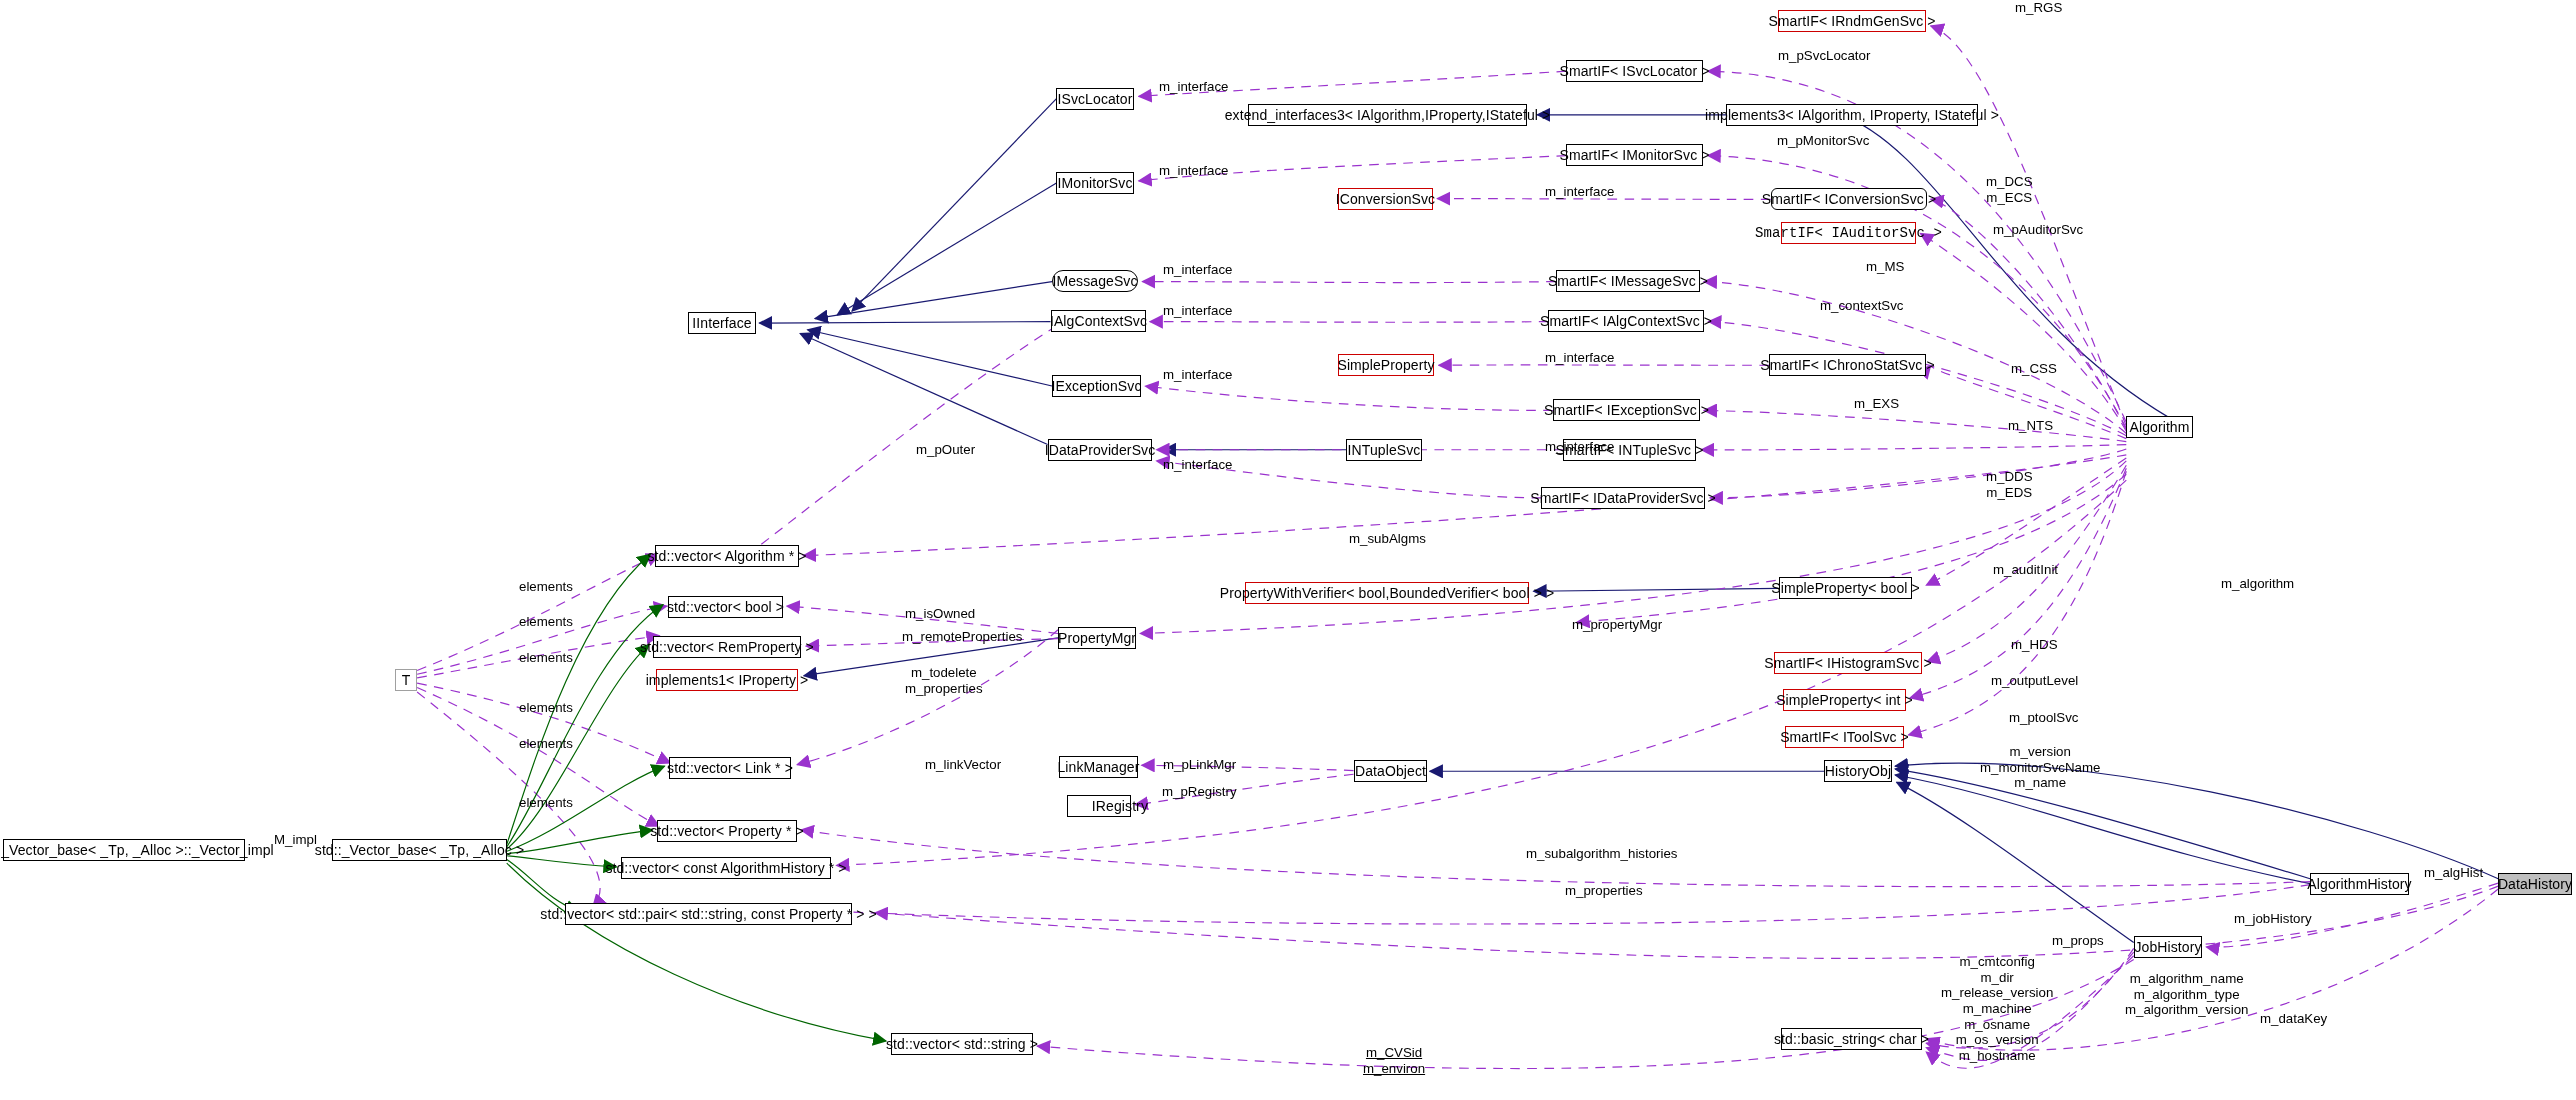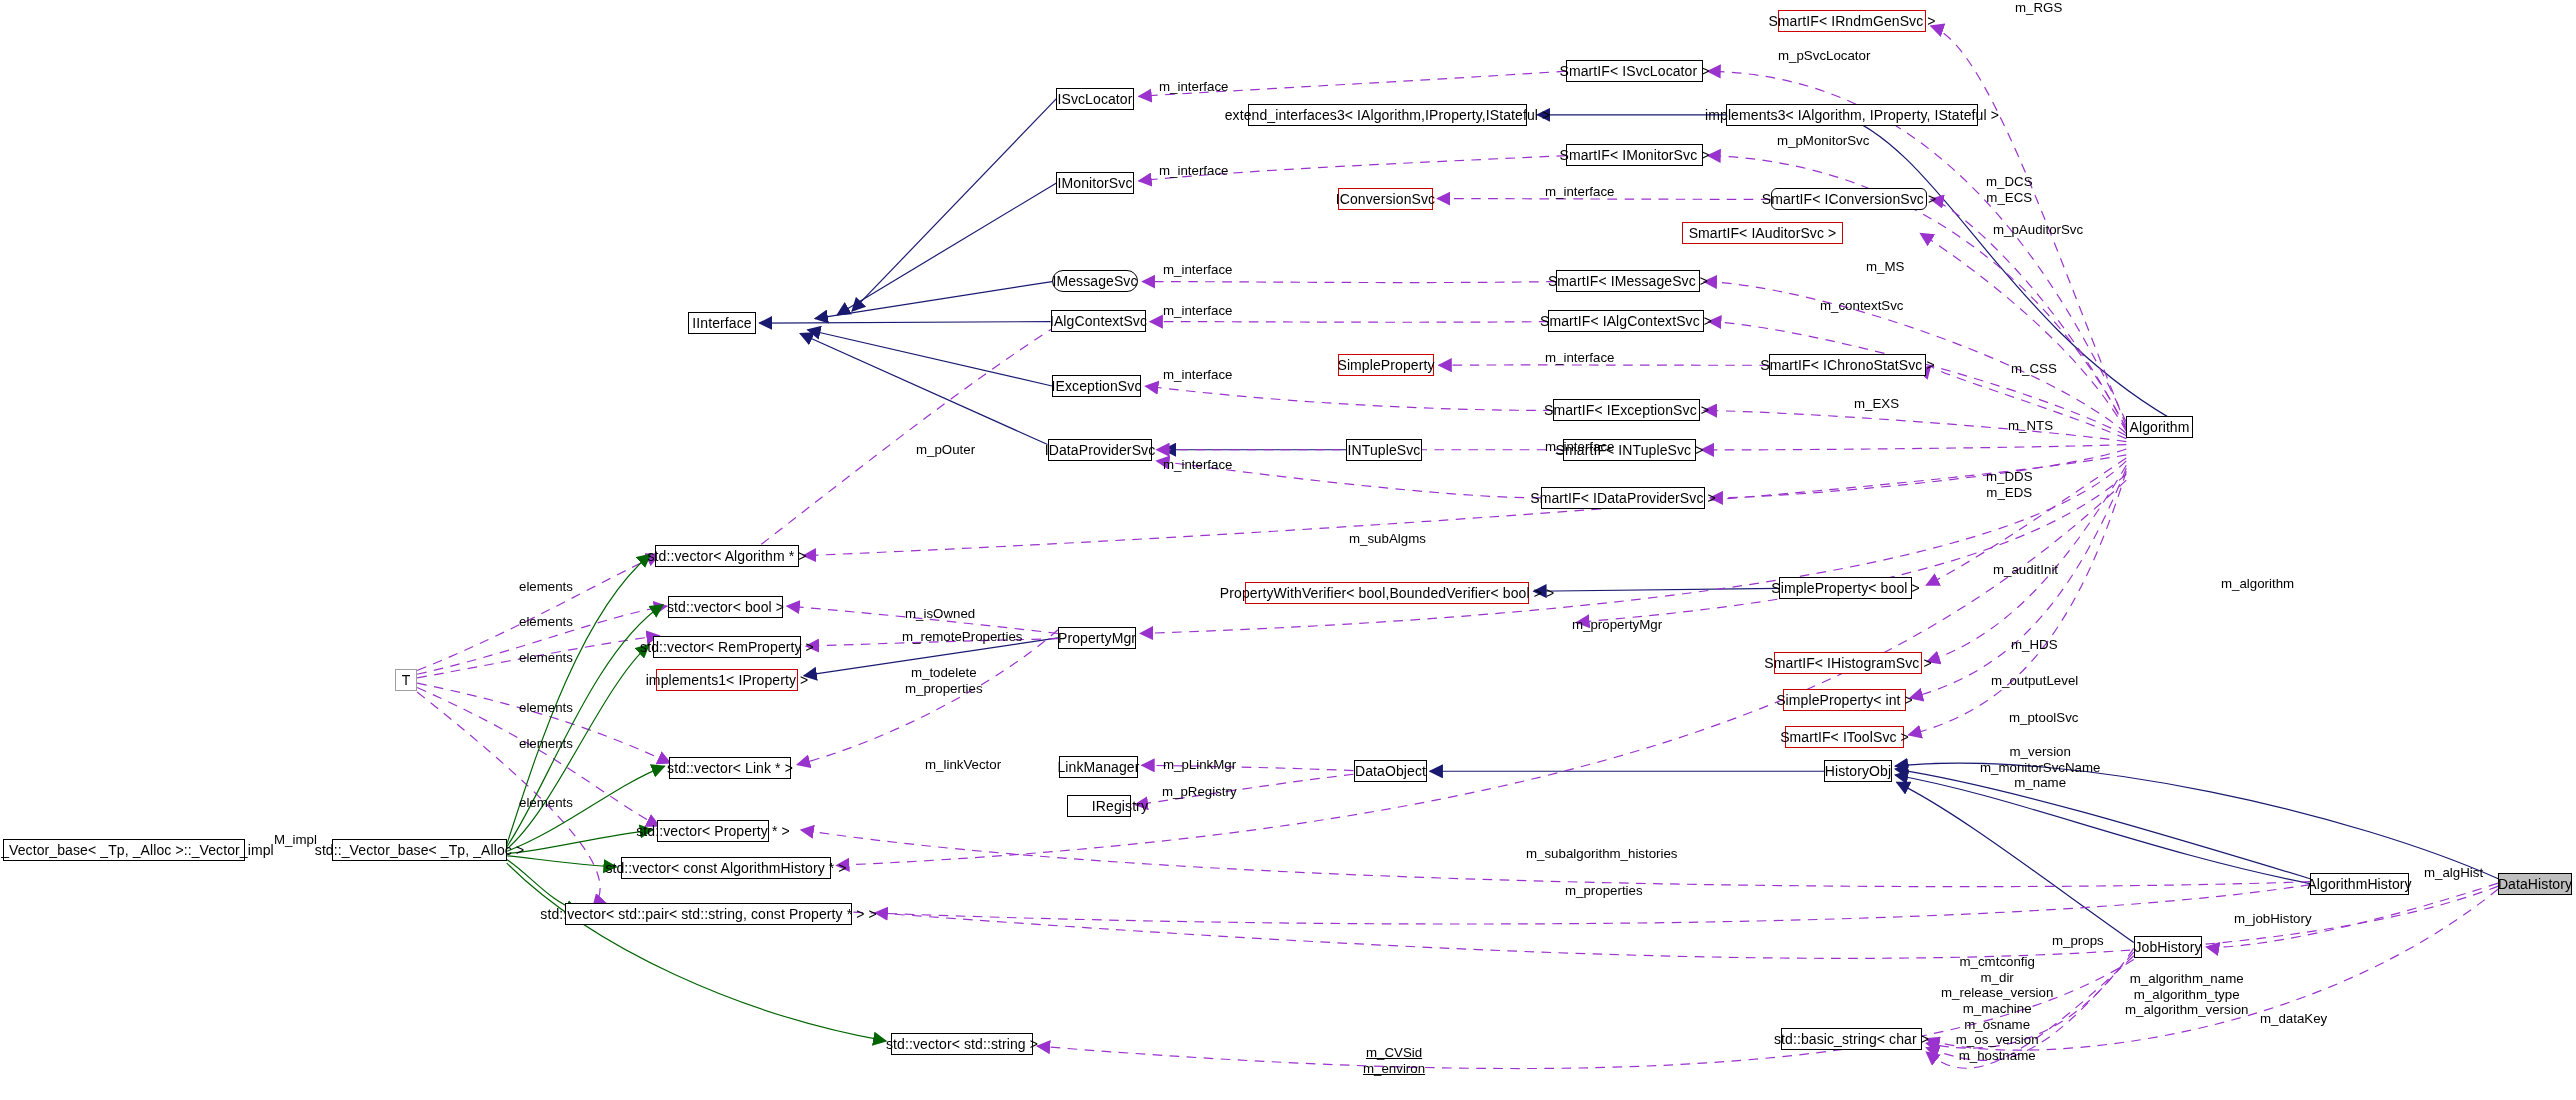--- a/index.html
+++ b/index.html
@@ -145,21 +145,21 @@
   <div id="nodes-layer">
       <div class="node red" style="left: 1778px; top: 10.4px; width: 148px; height: 22px;">SmartIF&lt; IRndmGenSvc &gt;</div>
       <div class="node" style="left: 1566px; top: 60px; width: 137px; height: 22px;">SmartIF&lt; ISvcLocator &gt;</div>
       <div class="node" style="left: 1056px; top: 88px; width: 78px; height: 22px;">ISvcLocator</div>
       <div class="node" style="left: 1248px; top: 104px; width: 279px; height: 22px;">extend_interfaces3&lt; IAlgorithm,IProperty,IStateful &gt;</div>
       <div class="node" style="left: 1726px; top: 104px; width: 252px; height: 22px;">implements3&lt; IAlgorithm, IProperty, IStateful &gt;</div>
       <div class="node" style="left: 1566px; top: 144px; width: 137px; height: 22px;">SmartIF&lt; IMonitorSvc &gt;</div>
       <div class="node" style="left: 1056px; top: 172px; width: 78px; height: 22px;">IMonitorSvc</div>
       <div class="node red" style="left: 1338px; top: 188px; width: 95px; height: 22px;">IConversionSvc</div>
       <div class="node" style="left: 1771px; top: 188px; width: 156px; height: 22px; border-radius: 6px;">SmartIF&lt; IConversionSvc &gt;</div>
-      <div class="node red" style="left: 1682px; top: 222px; width: 161px; height: 22px;">SmartIF&lt; IAuditorSvc &gt;</div>
+      <div class="node red" style="left: 1781px; top: 222px; width: 135px; height: 22px; font-family: Liberation Mono, monospace;">SmartIF&lt; IAuditorSvc &gt;</div>
       <div class="node" style="left: 1052px; top: 270px; width: 86px; height: 22px; border-radius: 11px;">IMessageSvc</div>
       <div class="node" style="left: 1556px; top: 270px; width: 144px; height: 22px;">SmartIF&lt; IMessageSvc &gt;</div>
       <div class="node" style="left: 1051px; top: 310px; width: 95px; height: 22px;">IAlgContextSvc</div>
       <div class="node" style="left: 1548px; top: 310px; width: 156px; height: 22px;">SmartIF&lt; IAlgContextSvc &gt;</div>
       <div class="node red" style="left: 1338px; top: 354px; width: 96px; height: 22px;">SimpleProperty</div>
       <div class="node" style="left: 1769px; top: 354px; width: 157px; height: 22px;">SmartIF&lt; IChronoStatSvc &gt;</div>
       <div class="node" style="left: 1052px; top: 375px; width: 89px; height: 22px;">IExceptionSvc</div>
       <div class="node" style="left: 1553px; top: 399px; width: 147px; height: 22px;">SmartIF&lt; IExceptionSvc &gt;</div>
       <div class="node" style="left: 688px; top: 312px; width: 68px; height: 22px;">IInterface</div>
       <div class="node" style="left: 1048px; top: 439px; width: 104px; height: 22px;">IDataProviderSvc</div>
@@ -176,21 +176,21 @@
       <div class="node red" style="left: 1774px; top: 652px; width: 148px; height: 22px;">SmartIF&lt; IHistogramSvc &gt;</div>
       <div class="node red" style="left: 656px; top: 669px; width: 142px; height: 22px;">implements1&lt; IProperty &gt;</div>
       <div class="node grey-border" style="left: 395px; top: 669px; width: 22px; height: 22px;">T</div>
       <div class="node red" style="left: 1783px; top: 689px; width: 123px; height: 22px;">SimpleProperty&lt; int &gt;</div>
       <div class="node red" style="left: 1785px; top: 726px; width: 119px; height: 22px;">SmartIF&lt; IToolSvc &gt;</div>
       <div class="node" style="left: 669px; top: 757px; width: 122px; height: 22px;">std::vector&lt; Link * &gt;</div>
       <div class="node" style="left: 1059px; top: 756px; width: 79px; height: 22px;">LinkManager</div>
       <div class="node" style="left: 1354px; top: 760px; width: 73px; height: 22px;">DataObject</div>
       <div class="node" style="left: 1824px; top: 760px; width: 68px; height: 22px;">HistoryObj</div>
       <div class="node" style="left: 1067px; top: 795px; width: 64px; height: 22px; padding-left: 47px;">IRegistry</div>
-      <div class="node" style="left: 657px; top: 820px; width: 112px; height: 22px;">std::vector&lt; Property * &gt;</div>
+      <div class="node" style="left: 657px; top: 820px; width: 140px; height: 22px;">std::vector&lt; Property * &gt;</div>
       <div class="node" style="left: 3px; top: 839px; width: 242px; height: 22px;">std::_Vector_base&lt; _Tp, _Alloc &gt;::_Vector_impl</div>
       <div class="node" style="left: 332px; top: 839px; width: 175px; height: 22px;">std::_Vector_base&lt; _Tp, _Alloc &gt;</div>
       <div class="node" style="left: 621px; top: 857px; width: 210px; height: 22px;">std::vector&lt; const AlgorithmHistory * &gt;</div>
       <div class="node" style="left: 2310px; top: 873px; width: 99px; height: 22px;">AlgorithmHistory</div>
       <div class="node grey-fill" style="left: 2498px; top: 873px; width: 74px; height: 22px;">DataHistory</div>
       <div class="node" style="left: 565px; top: 903px; width: 287px; height: 22px;">std::vector&lt; std::pair&lt; std::string, const Property * &gt; &gt;</div>
       <div class="node" style="left: 2134px; top: 936px; width: 68px; height: 22px;">JobHistory</div>
       <div class="node" style="left: 1781px; top: 1028px; width: 141px; height: 22px;">std::basic_string&lt; char &gt;</div>
       <div class="node" style="left: 891px; top: 1033px; width: 142px; height: 22px;">std::vector&lt; std::string &gt;</div>
     </div>

